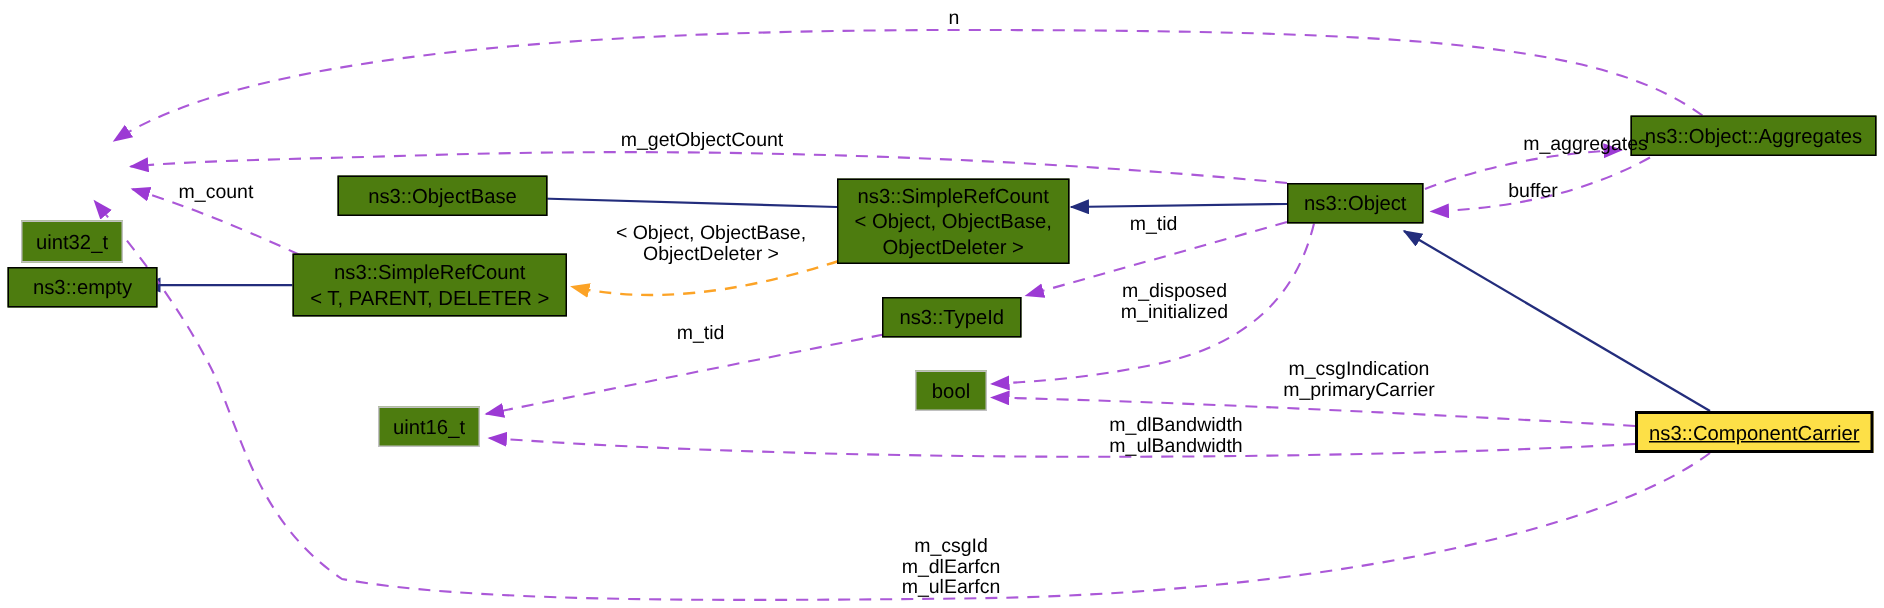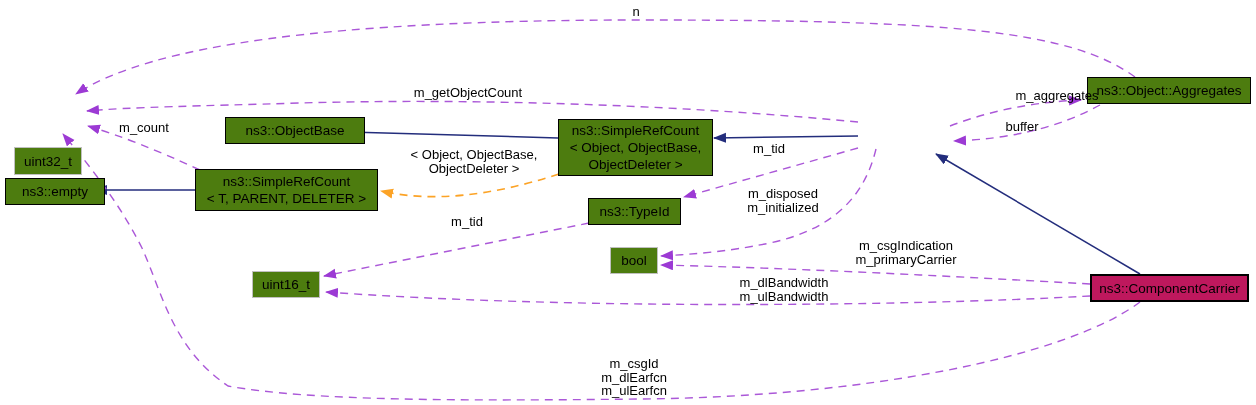--- a/index.html
+++ b/index.html
@@ -9,21 +9,21 @@
   }
   .edges { position:absolute; left:0; top:0; }
   .node {
     position:absolute; box-sizing:border-box;
     display:flex; align-items:center; justify-content:center;
     text-align:center; white-space:pre-line;
     background:#4d7c0f; border:1.5px solid #000000; color:#000000;
     font-size:13.5px; line-height:17px;
   }
   .node.undoc { border:1.5px solid #c0c0c0; }
-  .node.focus { background:#be185d; border:2px solid #000000; }
+  .node.focus { background:#fde047; border:2px solid #000000;text-decoration:underline; }
   .elabel {
     position:absolute; transform:translateX(-50%);
     text-align:center; white-space:pre-line; color:#000000;
     font-size:13px; line-height:13.5px;
   }
 </style>
 </head>
 <body>
 
 <div class="diagram">
@@ -73,20 +73,21 @@
   <div class="node" style="left:558px; top:119px; width:155px; height:57px;">ns3::SimpleRefCount
 &lt; Object, ObjectBase,
 ObjectDeleter &gt;</div>
 
   <div class="node" style="left:588px; top:198px; width:93px; height:27px;">ns3::TypeId</div>
 
   <div class="node undoc" style="left:610px; top:247px; width:48px; height:27px;">bool</div>
 
   <div class="node undoc" style="left:252px; top:271px; width:68px; height:27px;">uint16_t</div>
 
+  <div class="node" style="left:858px; top:122px; width:91px; height:27px;">ns3::Object</div>
 
   <div class="node" style="left:1087px; top:77px; width:164px; height:27px;">ns3::Object::Aggregates</div>
 
   <div class="node focus" style="left:1090px; top:274px; width:159px; height:28px;">ns3::ComponentCarrier</div>
 
   <div class="elabel" style="left:636px; top:5px;">n</div>
   <div class="elabel" style="left:468px; top:86px;">m_getObjectCount</div>
   <div class="elabel" style="left:1021px; top:89px;margin-left:36px;">m_aggregates</div>
   <div class="elabel" style="left:1022px; top:120px;">buffer</div>
   <div class="elabel" style="left:144px; top:121px;">m_count</div>

